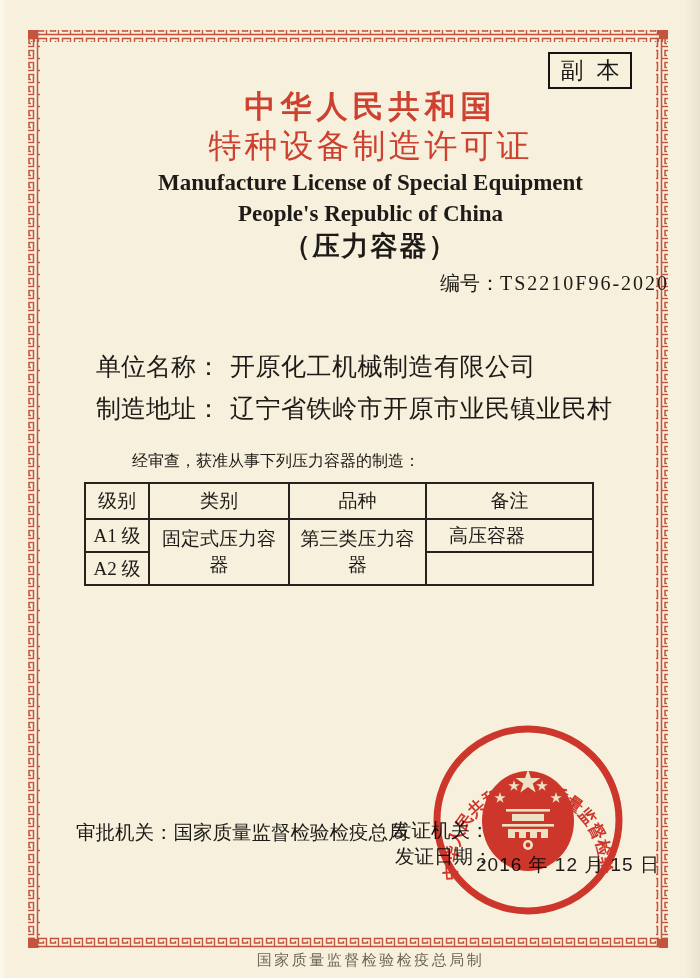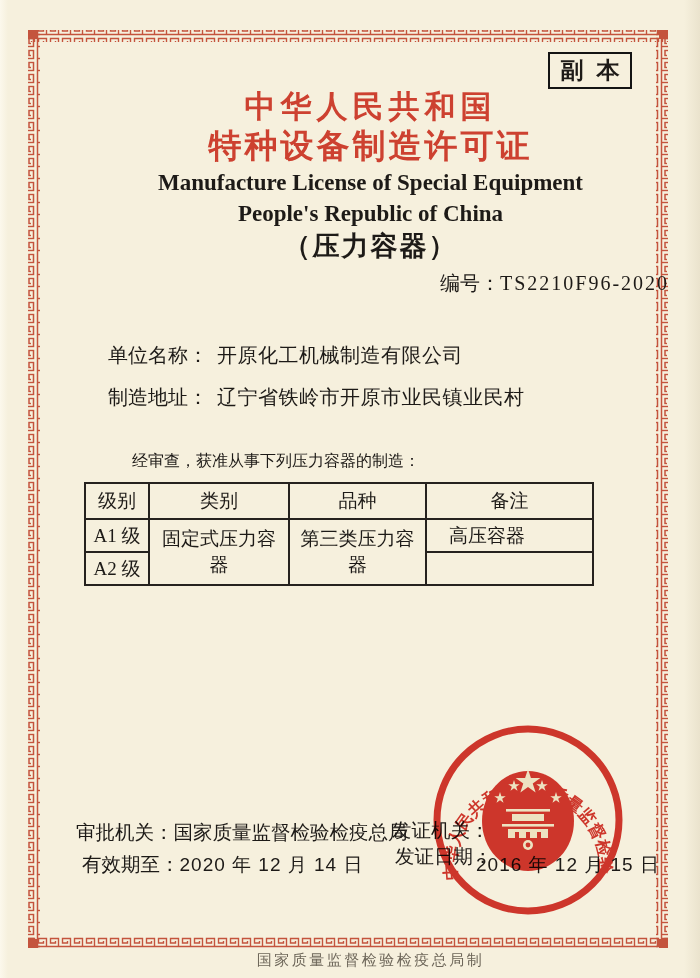--- a/index.html
+++ b/index.html
@@ -10,36 +10,36 @@
     color:#1d1a17;
   }
   .abs { position:absolute; }
   .centered { left:0; right:0; text-align:center;margin-left:41px; }
 
   .border-svg { position:absolute; left:0; top:0; }
 
   .copy-box {
     position:absolute; left:548px; top:52px; width:80px; height:33px;
     border:2.5px solid #141414; display:flex; align-items:center; justify-content:center;
-    font-size:23px; font-weight:bold; white-space:pre;
+    font-size:23px; font-weight:normal; white-space:pre;
     font-family:"Liberation Sans", sans-serif;
   }
 
   .title-cn1 { top:86px;  font-size:31px; font-weight:bold; color:#cd4130; letter-spacing:5px;
                font-family:"Liberation Sans", sans-serif; }
-  .title-cn2 { top:124px; font-size:33px; font-weight:bold; color:#cd4130; letter-spacing:3px;
+  .title-cn2 { top:124px; font-size:33px; font-weight:normal; color:#cd4130; letter-spacing:3px;
                font-family:"Liberation Sans", sans-serif; }
   .title-en1 { top:170px; font-size:23px; font-weight:bold; }
   .title-en2 { top:201px; font-size:23px; font-weight:bold; }
   .subtitle  { top:228px; font-size:27px; font-weight:bold; letter-spacing:2px; }
 
   .license-line { left:440px; top:270px; font-size:20px; }
   .license-line .num { letter-spacing:2px; }
 
-  .field { left:108px; font-size:20px; }
+  .field { left:96px; font-size:25px;margin-top:8px; }
   .field .val { margin-left:9px; letter-spacing:0.5px; }
   .field-company { top:342px; }
   .field-address { top:384px;font-family:Liberation Serif, serif; }
   .approval-note { left:132px; top:451px; font-size:16px; }
 
   .license-table {
     position:absolute; left:84px; top:482px; width:508px;
     border-collapse:collapse; font-size:19px; table-layout:fixed;
   }
   .license-table th, .license-table td {
@@ -138,23 +138,20 @@
       <tr>
         <td>A2 级</td>
         <td class="remark"></td>
       </tr>
     </tbody>
   </table>
 
   <div class="abs bottom-line l-approve">
     <span>审批机关：</span><span>国家质量监督检验检疫总局</span>
   </div>
-  <div class="abs bottom-line l-valid">
-    <span>有效期至：</span><span class="date-val">2020 年 12 月 14 日</span>
-  </div>
   <div class="abs bottom-line l-issueorg">发证机关：</div>
   <div class="abs bottom-line l-issuedate">发证日期：</div>
   <div class="abs bottom-line v-issuedate date-val">2016 年 12 月 15 日</div>
 
   <svg class="seal" viewBox="0 0 196 196" aria-hidden="true">
     <defs>
       <path id="seal-arc" d="M 27.2,157.3 A 72,72 0 1 1 168.8,157.3" fill="none"></path>
     </defs>
     <circle cx="98" cy="98" r="91" fill="none" stroke="#d2281f" stroke-width="7"></circle>
     <text font-size="16.5" font-weight="bold" fill="#d2281f" font-family="Liberation Sans, sans-serif">

